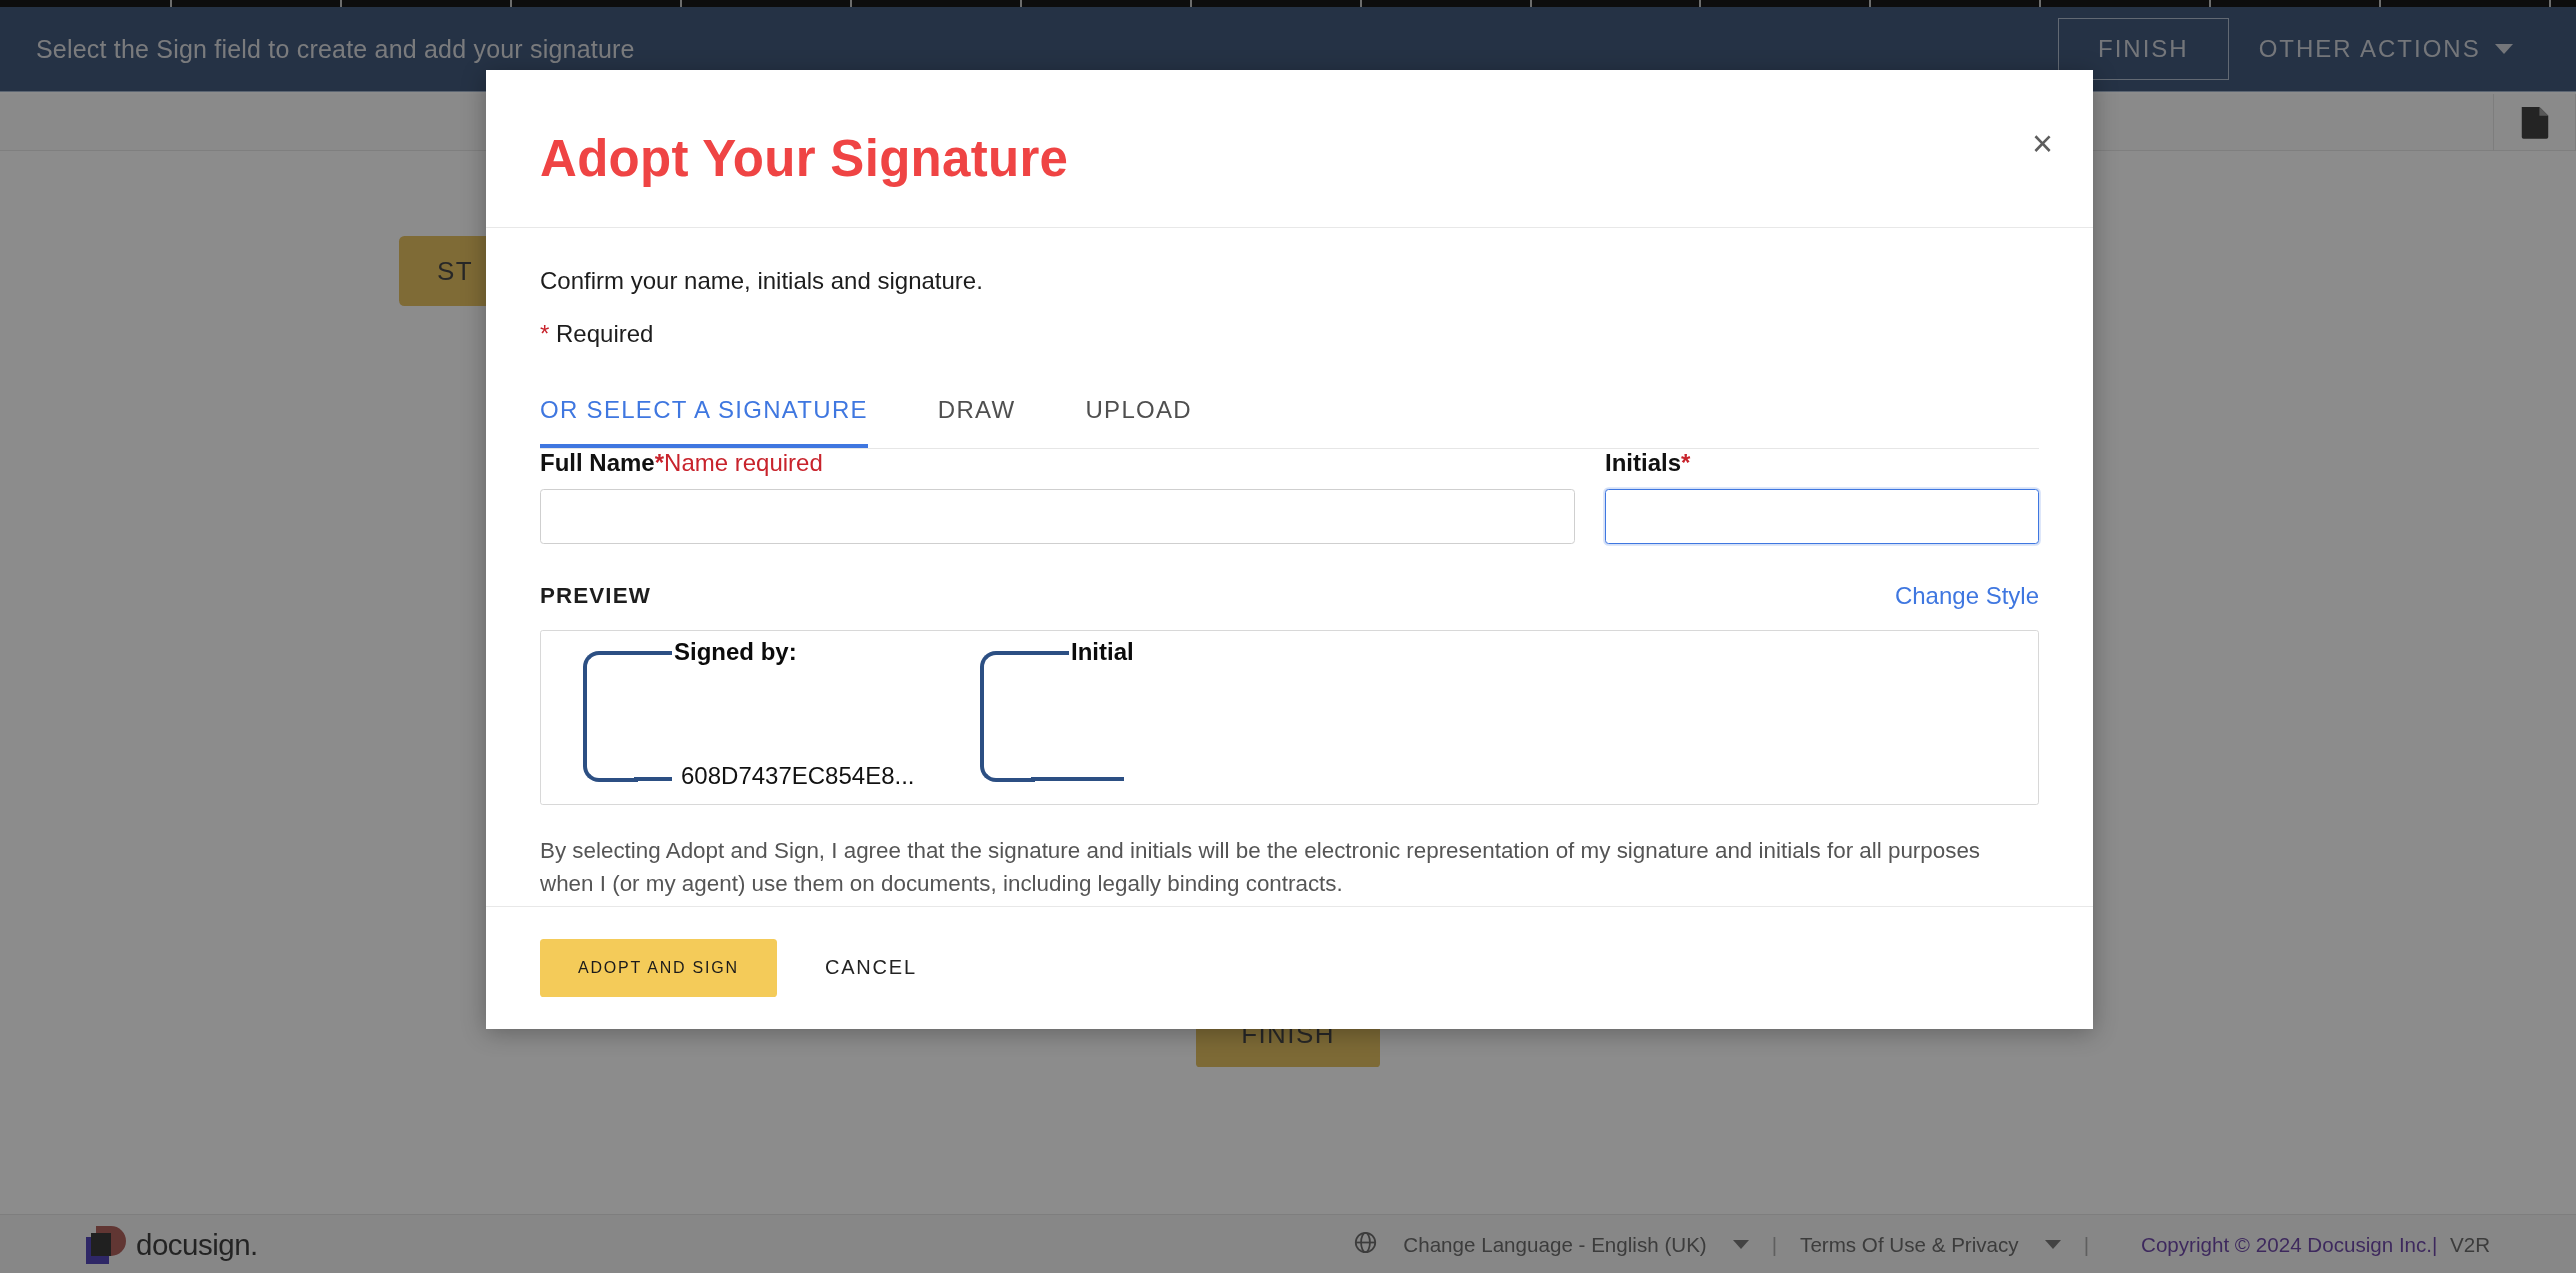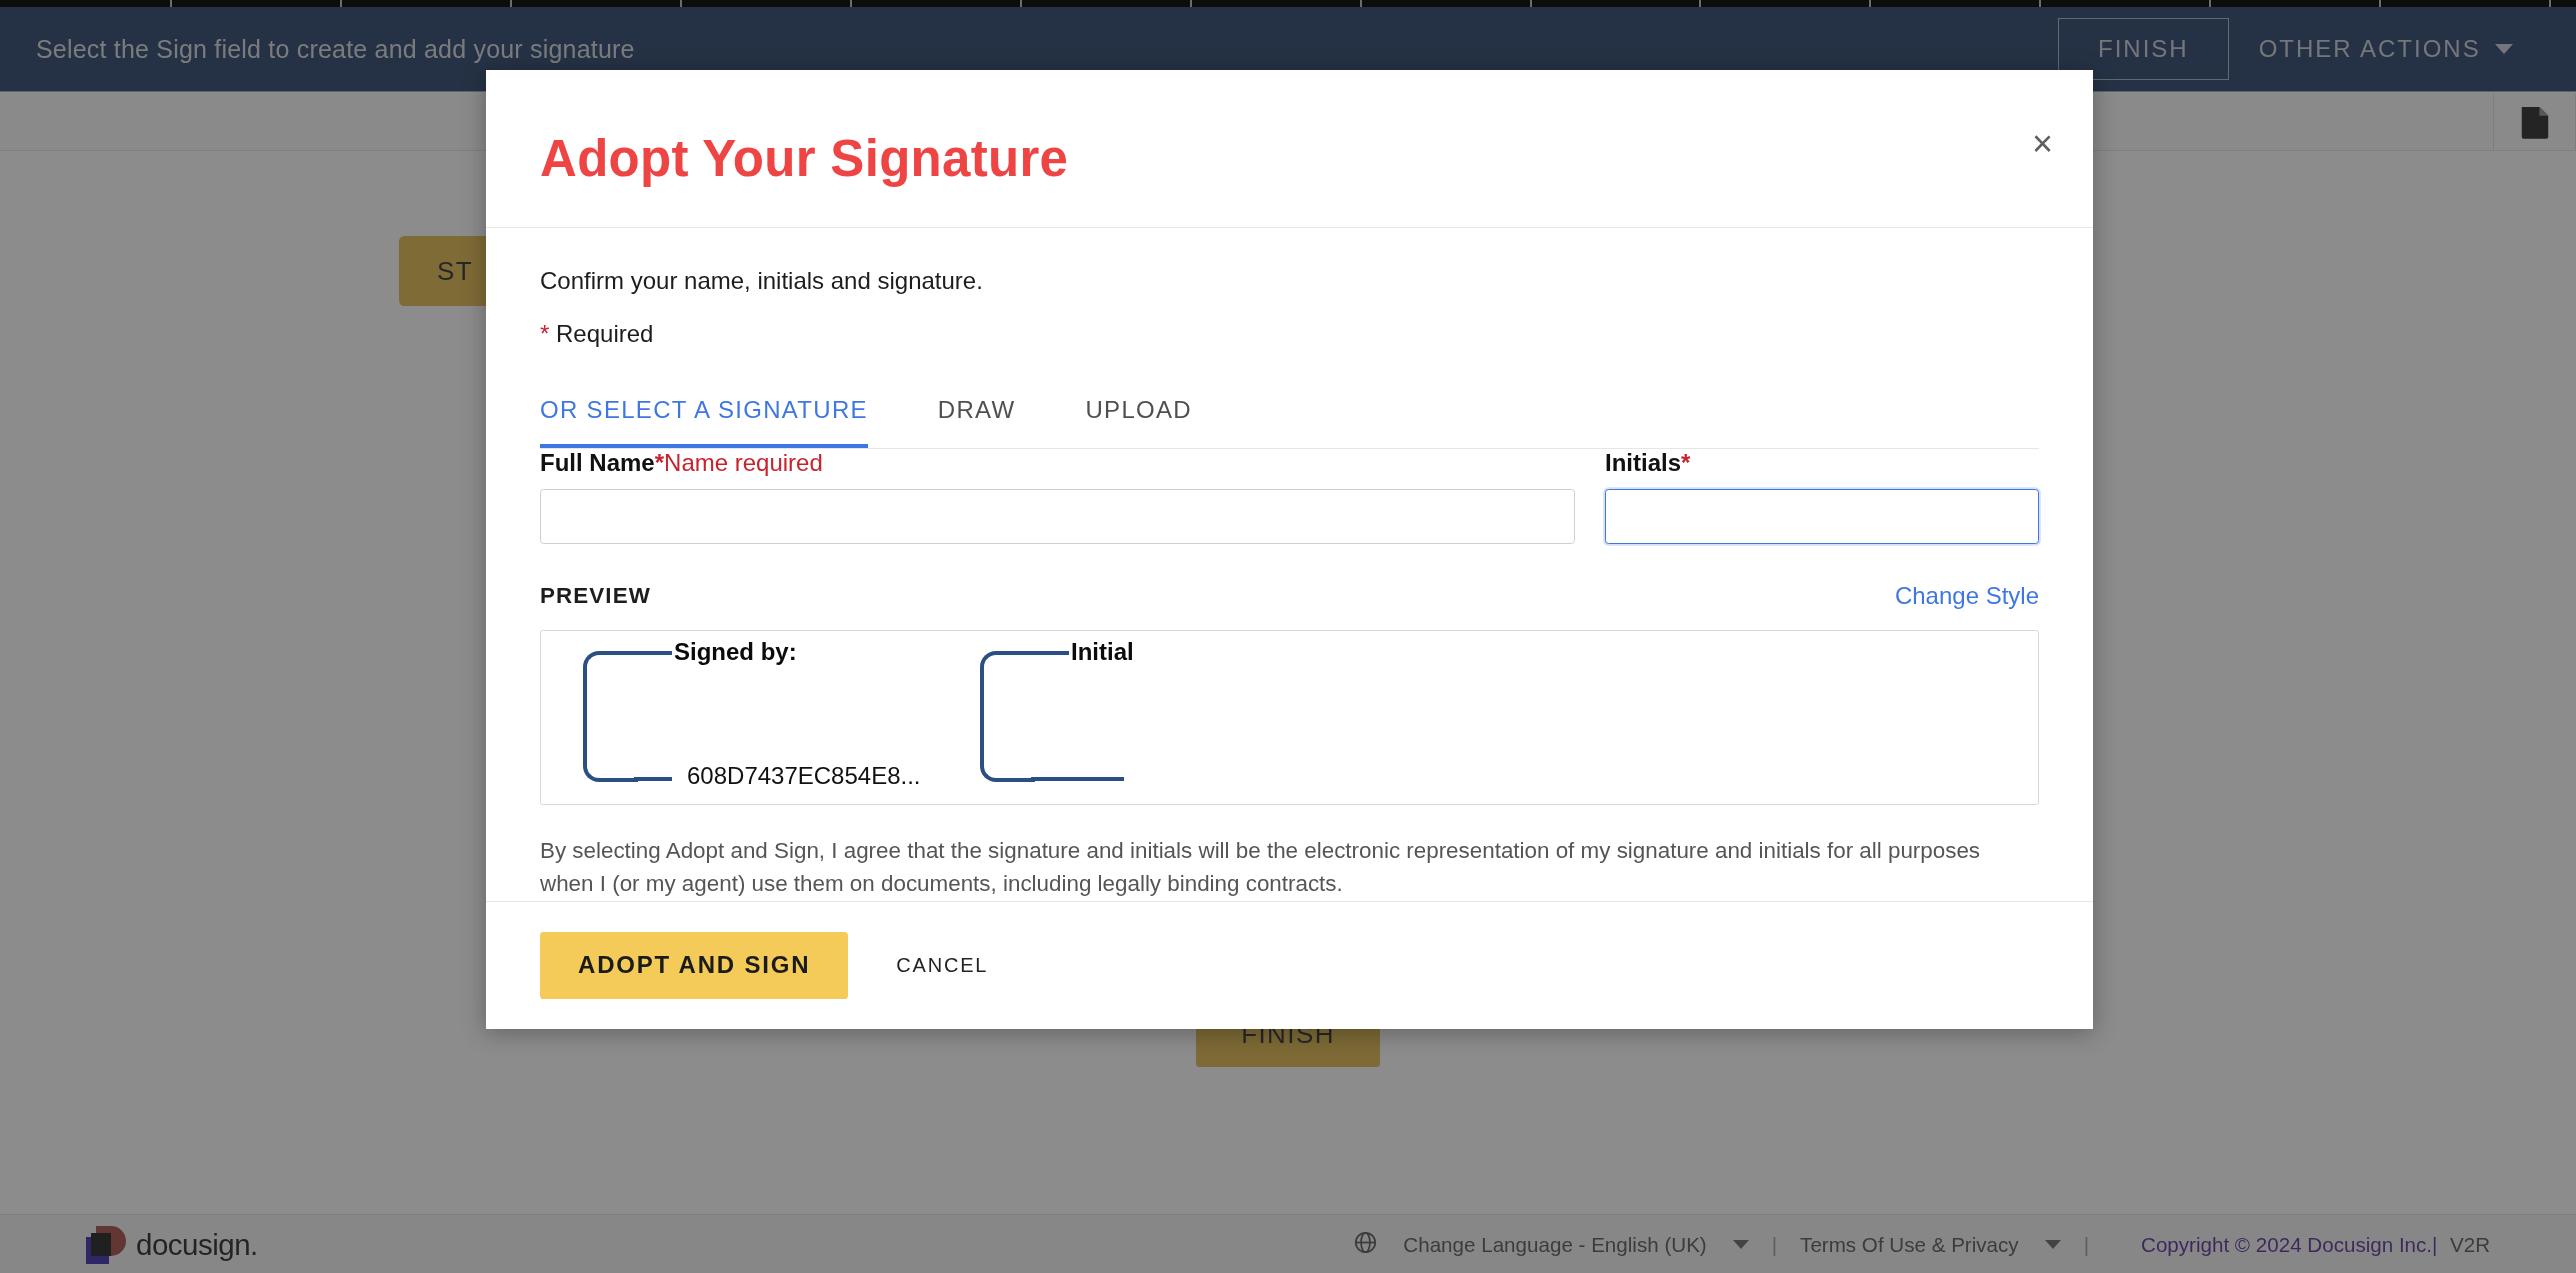--- a/index.html
+++ b/index.html
@@ -301,44 +301,43 @@
     position: absolute; left: 55px; top: 146px;
     width: 38px; height: 4.5px; background: #2c4f83;
   }
   #initial-arm-bottom { width: 93px; }
   .sig-top-text {
     position: absolute; left: 95px; top: 7.2px;
     font-size: 24px; font-weight: bold; color: #0b0b0b;
     white-space: nowrap;
   }
   .sig-bottom-text {
-    position: absolute; left: 108px; top: 131px;
+    position: absolute; left: 102px; top: 131px;
     font-size: 24px; color: #111;
     white-space: nowrap;
   }
 
   #consent-text {
     margin-top: 29px;
     font-size: 22.4px; color: #555; line-height: 1.5;
     max-width: 1521px;
   }
 
   #modal-footer {
     border-top: 0.9px solid #e8e8e8;
     padding: 30px 54px;
     display: flex; align-items: center; gap: 16px;
   }
   #adopt-and-sign-button {
     background: #f4cb59; border: none;
-    color: #1b1b1b; font-size: 24px;
+    color: #1b1b1b; font-size: 16px;
     letter-spacing: 1.8px;
     padding: 19.7px 38px;
     border-radius: 3.6px; cursor: pointer;
     font-family: "Liberation Sans", sans-serif;
-    font-weight: bold;
   }
   #cancel-button {
     background: transparent; border: none;
     color: #232323; font-size: 20px;
     letter-spacing: 1.8px;
     padding: 19.7px 32px; cursor: pointer;
     font-family: "Liberation Sans", sans-serif;
   }
 </style>
 </head>

